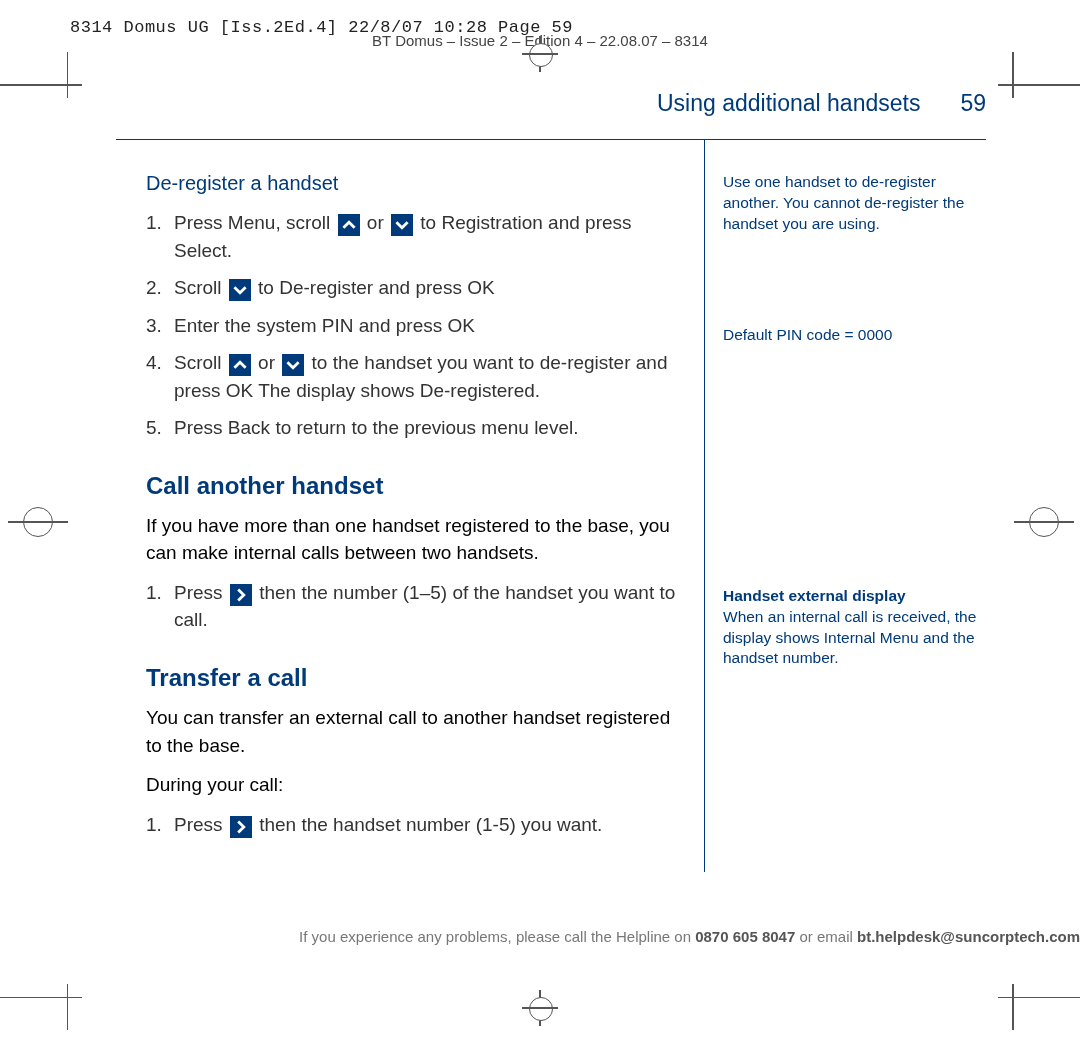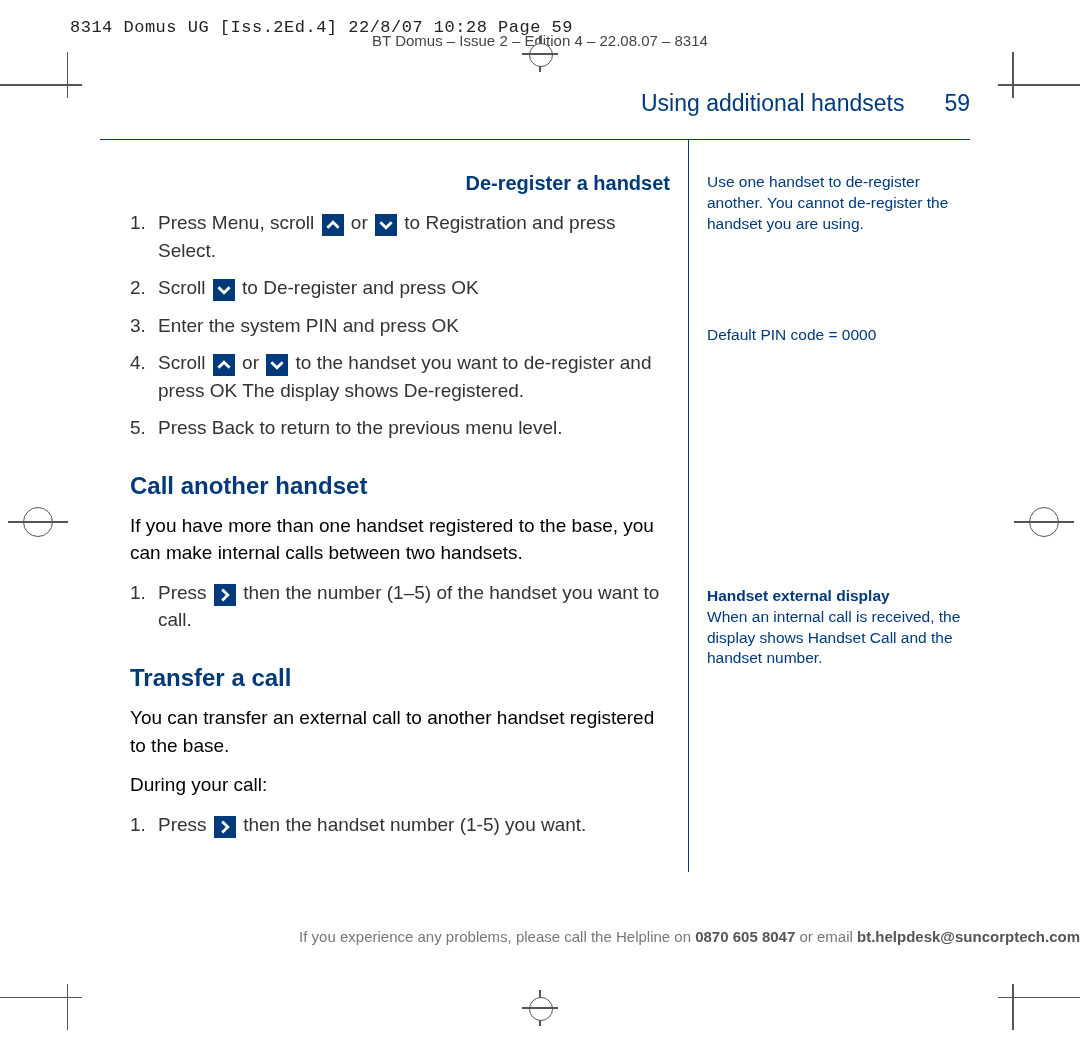--- a/index.html
+++ b/index.html
@@ -110,21 +110,21 @@
   .corner-tr { top: 52px; right: -8px; }
   .corner-tr .v { left: 14px; top: 0; }
   .corner-tr .h { left: 0; top: 32px; width: 90px; }
   .corner-br { top: 970px; right: -8px; }
   .corner-br .v { left: 14px; bottom: 0; }
   .corner-br .h { left: 0; bottom: 32px; width: 90px; }
 
   .page {
     position: absolute;
     top: 90px;
-    left: 100px;
+    left: 116px;
     width: 870px;
   }
   .page-header-row {
     display: flex;
     justify-content: flex-end;
     align-items: baseline;
     margin-bottom: 22px;
   }
   .chapter-title {
     color: #003a7a;
@@ -160,24 +160,23 @@
     margin-bottom: 90px;
   }
   .side-block.first { }
   .side-block-title {
     font-weight: bold;
     color: #003a7a;
   }
 
   .section-title {
     color: #003a7a;
-    font-weight: bold;
+    font-weight: normal;
     font-size: 20px;
     margin-bottom: 14px;
-    text-align: right;
   }
   .subsection-title {
     color: #003a7a;
     font-weight: bold;
     font-size: 24px;
     margin-top: 30px;
     margin-bottom: 12px;
   }
   .h2-large {
     color: #003a7a;
@@ -373,21 +372,21 @@
             </span><span> then the handset number (1-5) you want.</span>
         </div>
       </div>
     </div>
 
     <div class="side-col">
       <div class="side-block first">Use one handset to de-register another. You cannot de-register the handset you are using.</div>
       <div class="side-block" style="margin-bottom:240px;">Default PIN code = 0000</div>
       <div class="side-block">
         <span class="side-block-title">Handset external display</span><br>
-        <span>When an internal call is received, the display shows </span><span>Handset  Call</span><span> and the handset number.</span>
+        <span>When an internal call is received, the display shows </span><span>Internal  Menu</span><span> and the handset number.</span>
       </div>
     </div>
   </div>
 </div>
 
 <div class="footer-help">
   <span>If you experience any problems, please call the Helpline on </span><b>0870 605 8047</b><span> or email </span><b>bt.helpdesk@suncorptech.com</b>
 </div>
 
 </body></html>

